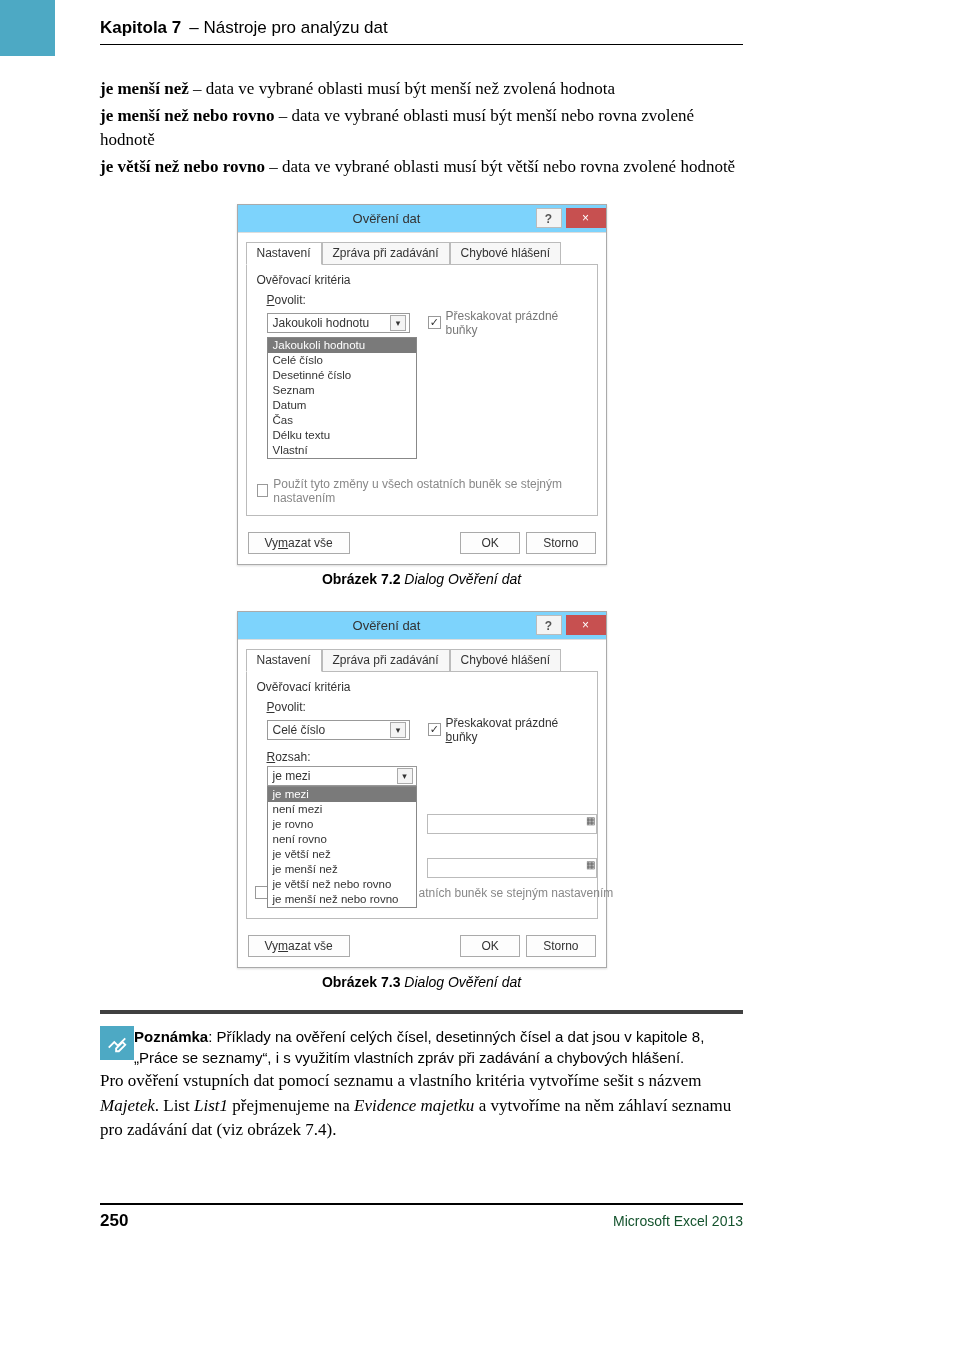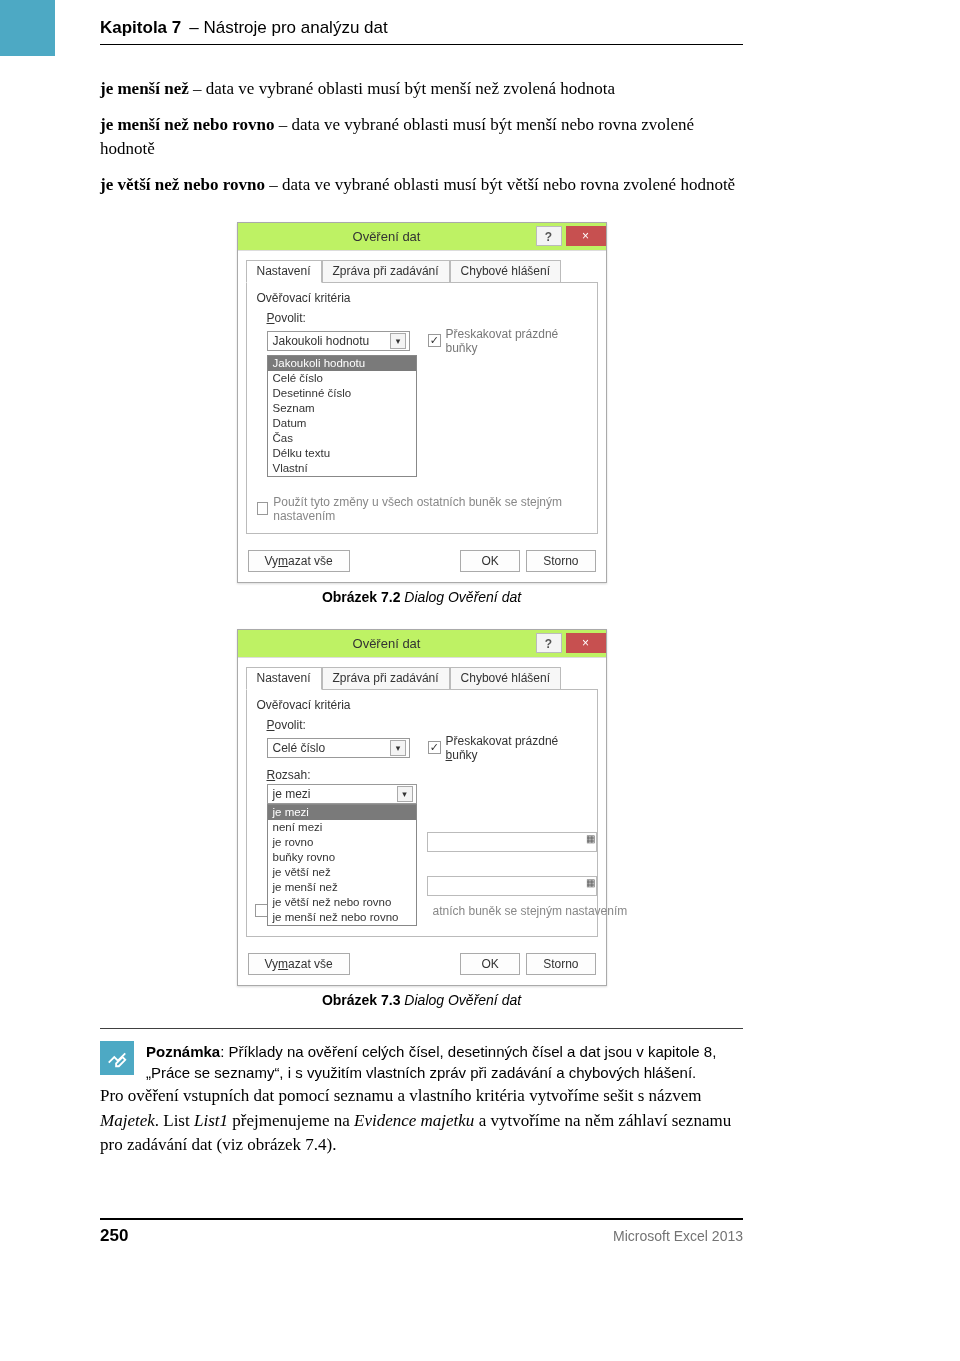--- a/index.html
+++ b/index.html
@@ -25,35 +25,35 @@
   }
   .header .chap { font-weight: 700; font-size: 17px; }
   .header .chaptitle { margin-left: 8px; font-size: 17px; }
   .left-gutter {
     position: absolute;
     left: 0; top: 0;
     width: 55px; height: 56px;
     background: #4da9c4;
   }
   .body-text { font-size: 17px; line-height: 1.45; margin-top: 32px; }
-  .def-line { margin: 11px 0; }
+  .def-line { margin: 2px 0; }
   .def-line b { font-weight: 700; }
   .dialog-wrap { display: flex; justify-content: center; margin: 24px 0 6px 0; }
   .dialog {
     font-family: "Segoe UI", Tahoma, Arial, sans-serif;
     font-size: 12px;
     color: #333;
     border: 1px solid #aaa;
     background: #fff;
     width: 370px;
     box-shadow: 0 1px 2px rgba(0,0,0,.15);
   }
   .titlebar {
     display: flex; align-items: center;
-    background: #bef264;
+    background: #7dd3fc;
     height: 28px;
     border-bottom: 1px solid #ddd;
     position: relative;
   }
   .titlebar .title { flex: 1; text-align: center; font-size: 13px; }
   .titlebar .help {
     width: 26px; height: 20px; line-height: 20px;
     text-align: center; border: 1px solid #bbb; margin-right: 4px;
     font-weight: 700; color: #555; background:#f4f4f4; font-size:12px;
   }
@@ -116,22 +116,22 @@
     font-size: 12px; padding: 3px 16px; min-width: 60px; text-align: center;
   }
   .btn.link { border: 1px solid #aaa; background: #fdfdfd; }
   .spacer { flex: 1; }
   .figcaption {
     text-align: center; font-family: Arial, sans-serif; font-size: 14px;
     font-style: italic; margin: 6px 0 20px 0;
   }
   .figcaption b { font-style: normal; font-weight: 700; }
   .notebox {
-    display: flex; gap: 12px; margin-top: 12px;
-    border-top: 1px solid #404040; padding-top: 12px;
+    display: flex; margin-top: 12px;
+    border-top: 4px solid #404040; padding-top: 12px;
     align-items: flex-start;
   }
   .notebox .icon {
     width: 34px; height: 34px;
     background: #4da9c4;
     display:flex; align-items:center; justify-content:center;
     flex-shrink: 0;
   }
   .notebox .txt { font-family: Arial, sans-serif; font-size: 15px; line-height: 1.45; }
   .notebox .txt b { font-weight: 700; }
@@ -141,26 +141,26 @@
     margin: 28px 0 8px 0;
   }
   .para { font-size: 17px; line-height: 1.45; }
   .para .ital { font-style: italic; }
   .footer {
     margin-top: 60px; display:flex; align-items:center;
     border-top: 2px solid #000; padding-top: 6px;
     font-family: Arial, sans-serif;
   }
   .footer .pnum { font-weight: 700; font-size: 17px; }
-  .footer .src { margin-left: auto; color: #737373; font-size: 14px; }
+  .footer .src { margin-left: auto; color: #14532d; font-size: 14px; }
   u.hint { text-decoration: underline; }
   .listbox.behind { position: relative; }
   .behind-text {
     font-size: 12px; color: #888;
-    position: absolute; left: 176px; white-space: nowrap;
+    position: absolute; left: 162px; white-space: nowrap;
   }
   .ref-icon { font-size:10px; color:#555; }
   .dialog2-extra { position: relative; }
 </style>
 </head>
 <body>
 
 <div class="page">
   <div class="left-gutter"></div>
 
@@ -258,21 +258,21 @@
             <span>je mezi</span>
             <span class="caret">▾</span>
           </div>
         </div>
 
         <div style="position:relative;">
           <div class="listbox behind" style="position:relative; z-index:2;">
             <div class="item sel">je mezi</div>
             <div class="item">není mezi</div>
             <div class="item">je rovno</div>
-            <div class="item">buňky rovno</div>
+            <div class="item">není rovno</div>
             <div class="item">je větší než</div>
             <div class="item">je menší než</div>
             <div class="item">je větší než nebo rovno</div>
             <div class="item">je menší než nebo rovno</div>
           </div>
 
           <div style="position:absolute; left:170px; top:28px; width:170px; height:20px; border:1px solid #bbb; display:flex; z-index:1;">
             <span class="txt" style="flex:1;"></span>
             <span class="picker ref-icon">▦</span>
           </div>

